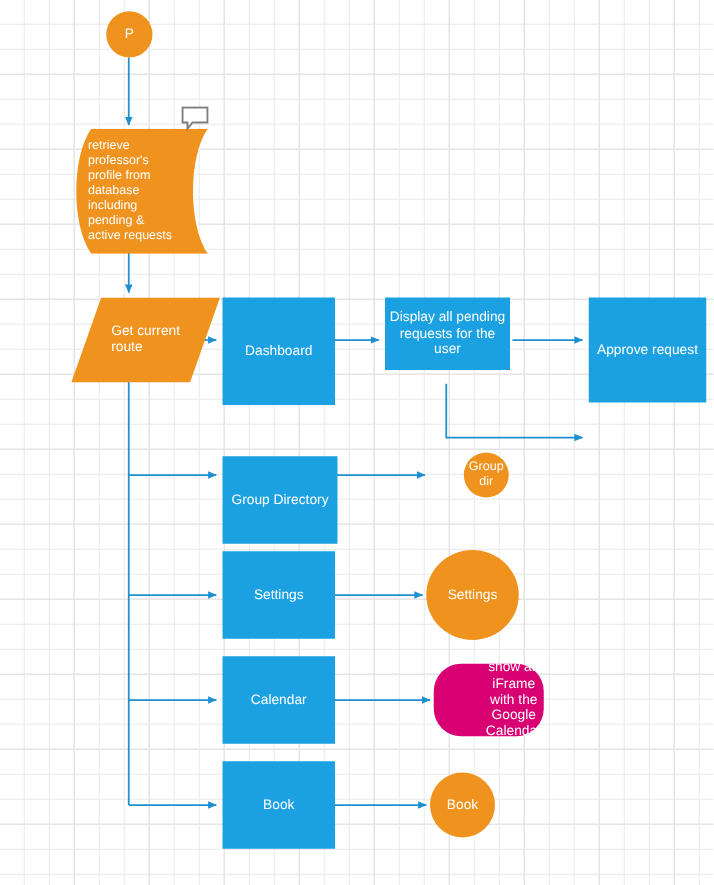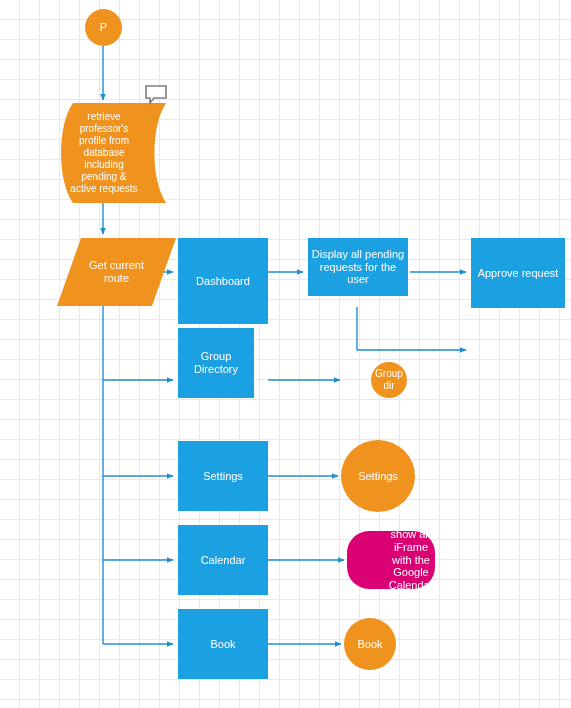--- a/index.html
+++ b/index.html
@@ -68,21 +68,21 @@
   .shape-svg {
     position: absolute;
     z-index: 2;
   }
   .shape-label {
     position: absolute;
     z-index: 3;
     display: flex;
     align-items: center;
     justify-content: center;
-    text-align: center;
+    text-align: left;
     color: #ffffff;
     line-height: 1.2;
     white-space: pre-line;
     pointer-events: none;
   }
   .comment-icon {
     position: absolute;
     z-index: 4;
   }
   .fs11 { font-size: 11px; }
@@ -162,26 +162,26 @@
 
   <div class="node rect-blue fs11" style="left:178px; top:238px; width:90px; height:86px;">
     <span class="label">Dashboard</span>
   </div>
 
   <div class="node rect-blue fs11" style="left:308px; top:238px; width:100px; height:58px;">
     <span class="label">Display all pending
 requests for the user</span>
   </div>
 
-  <div class="node rect-blue fs11" style="left:471px; top:238px; width:94px; height:70px;">
+  <div class="node rect-blue fs11" style="left:471px; top:238px; width:94px; height:84px;">
     <span class="label">Approve request</span>
   </div>
 
 
-  <div class="node rect-blue fs11" style="left:178px; top:328px; width:76px; height:70px;">
+  <div class="node rect-blue fs11" style="left:178px; top:365px; width:92px; height:70px;">
     <span class="label">Group Directory</span>
   </div>
 
   <div class="node circle-orange fs10" style="left:343px; top:362px; width:36px; height:36px;margin-left:28px;">
     <span class="label">Group
 dir</span>
   </div>
 
   <div class="node rect-blue fs11" style="left:178px; top:441px; width:90px; height:70px;">
     <span class="label">Settings</span>

